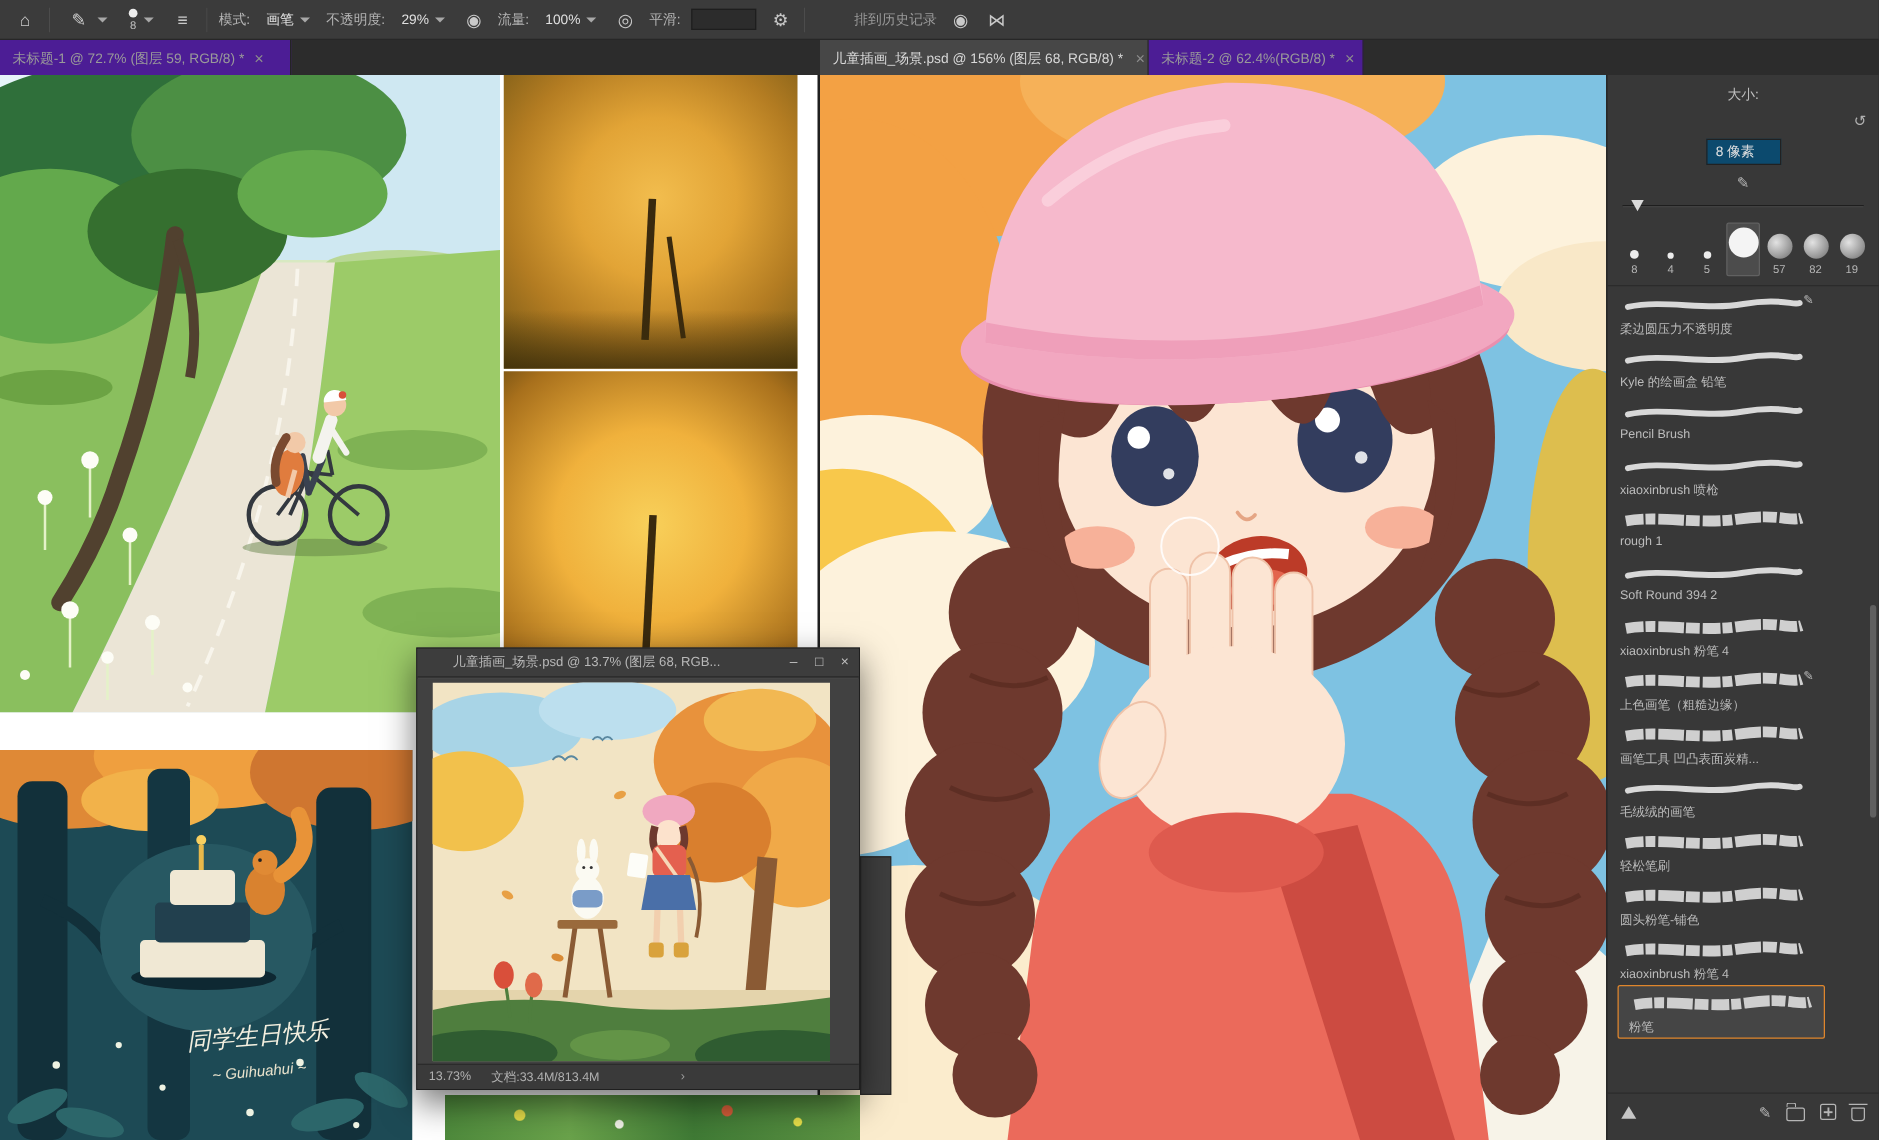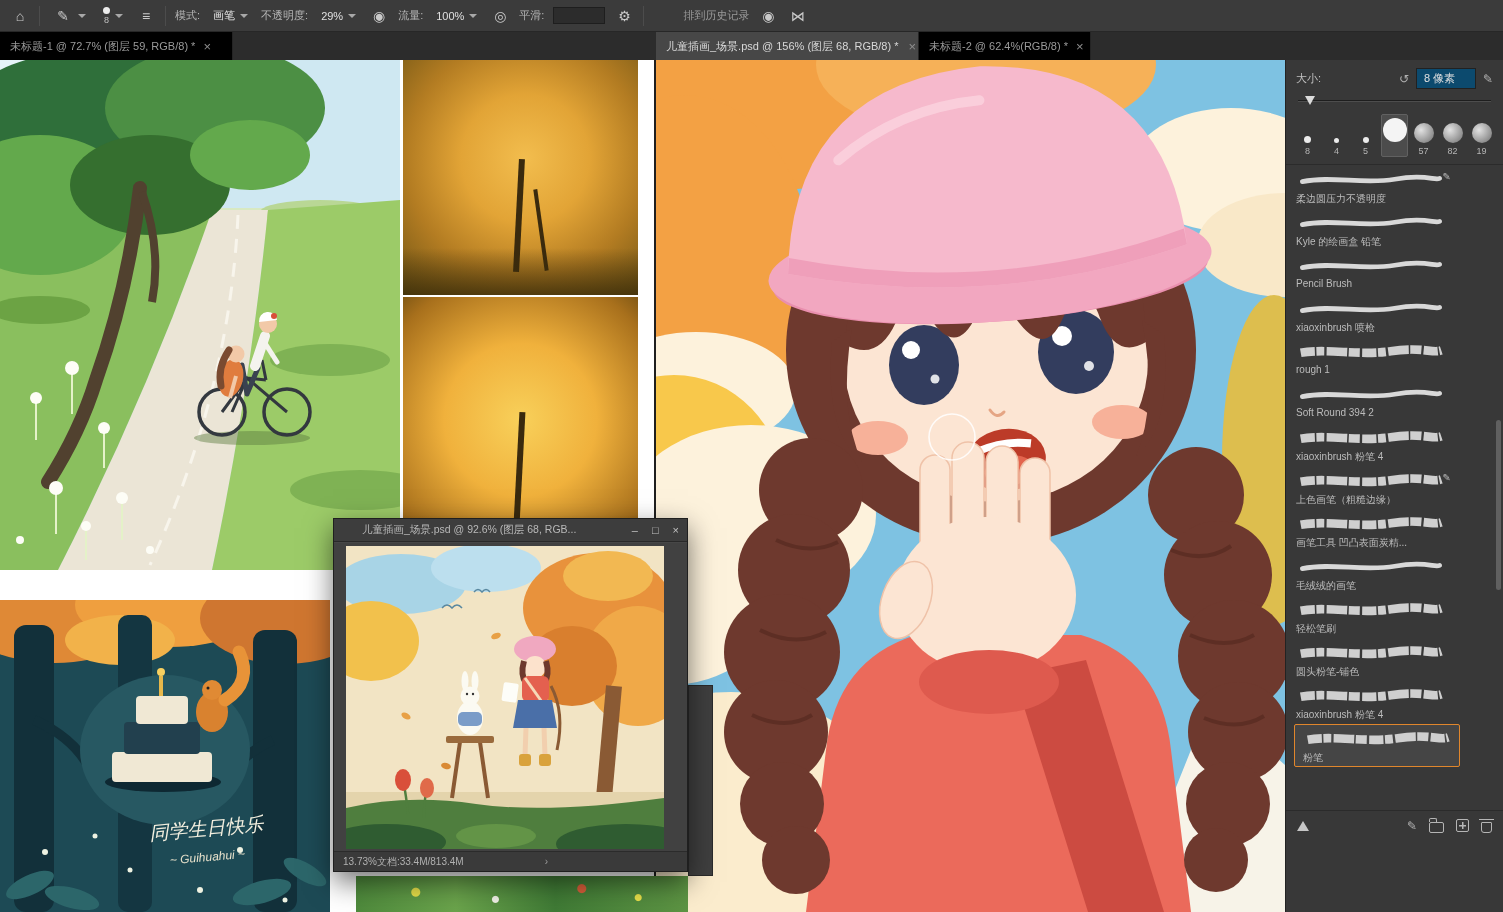--- a/index.html
+++ b/index.html
@@ -24,21 +24,21 @@
   .val { color:#e0e0e0; }
   .lbl { color:#b4b4b4; }
   .lbl-dim { color:#9a9a9a; }
   .brush-preview-tool { display:flex; flex-direction:column; align-items:center; line-height:1; font-size:9px; color:#c0c0c0; gap:2px; }
   .dot { width:7px; height:7px; border-radius:50%; background:#ececec; }
   .tb-input { width:52px; height:17px; background:#2c2c2c; border:1px solid #1e1e1e; color:#ddd; font-size:11px; padding:0 4px; }
   .ml30 { margin-left:30px; }
   
   .tabbar { position:absolute; top:32px; left:0; width:1503px; height:28px; background:#2c2c2c; z-index:85; }
   .tab { position:absolute; top:0; height:28px; display:flex; align-items:center; gap:8px;
-         padding:0 10px; font-size:11px; color:#9a9a9a; background:#000000; border-right:1px solid #242424; white-space:nowrap; overflow:hidden; }
+         padding:0 10px; font-size:11px; color:#9a9a9a; background:#4c1d95; border-right:1px solid #242424; white-space:nowrap; overflow:hidden; }
   .tab.focused { background:#474747; color:#d8d8d8;gap:10px; }
   .tab-close { color:#8d8d8d; font-size:13px; line-height:1; }
   .pane-divider { position:absolute; left:654px; top:60px; width:2px; height:852px; background:#1f1f1f; z-index:40; }
   
   .doc-left  { position:absolute; left:0;   top:60px; width:656px; height:852px; background:#ffffff; overflow:hidden; z-index:10; }
   .doc-right { position:absolute; left:656px; top:60px; width:629px; height:852px; overflow:hidden; z-index:10; }
   .art { position:absolute; display:block; }
   .photo { position:absolute; overflow:hidden; }
   .photo-1 { left:403px; top:0; width:235px; height:235px;
     background: radial-gradient(circle at 52% 42%, #f2bd4e 0%, #e2a436 35%, #b37c22 65%, #6e5415 100%); }
@@ -53,40 +53,40 @@
   .float-win { position:absolute; left:333px; top:518px; width:355px; height:354px;
     background:#474747; border:1px solid #1f1f1f; box-shadow:0 10px 26px rgba(0,0,0,.55); z-index:80; }
   .fw-title { height:23px; background:#3d3d3d; display:flex; align-items:center; gap:6px; padding:0 6px;
     font-size:10.5px; color:#b8b8b8; border-bottom:1px solid #292929; white-space:nowrap; overflow:hidden; }
   .ps-badge { flex:none; width:16px; height:14px; background:#0b1f33; color:#31a8ff; border:1px solid #31a8ff;
     font-size:8.5px; display:flex; align-items:center; justify-content:center; border-radius:2px;margin-top:36px; }
   .fw-controls { margin-left:auto; display:flex; gap:14px; color:#c2c2c2; font-size:11px; padding-right:2px; }
   .fw-content { position:absolute; top:24px; left:0; right:0; bottom:20px; background:#414141; overflow:hidden; }
   .fw-content svg { position:absolute; left:12px; top:3px; }
   .fw-status { position:absolute; bottom:0; left:0; right:0; height:20px; background:#3a3a3a; border-top:1px solid #2b2b2b;
-    display:flex; align-items:center; padding:0 9px; font-size:10px; color:#b0b0b0; }
+    display:flex; align-items:center; gap:16px; padding:0 9px; font-size:10px; color:#b0b0b0; }
   .fw-chev { margin-left:auto; color:#9a9a9a; padding-right:130px; }
   .bg-window-strip { position:absolute; left:688px; top:685px; width:25px; height:191px;
     background:#3f3f3f; border:1px solid #2a2a2a; z-index:75; }
   .bg-artwork-strip { position:absolute; left:356px; top:876px; width:332px; height:36px; z-index:75;
     background:
       radial-gradient(circle at 18% 45%, #e8e04a 0 4px, transparent 5px),
       radial-gradient(circle at 42% 65%, #f2f2e8 0 3px, transparent 4px),
       radial-gradient(circle at 68% 35%, #d95f3a 0 4px, transparent 5px),
       radial-gradient(circle at 85% 60%, #e8e04a 0 3px, transparent 4px),
       linear-gradient(90deg, #4e8a3c, #6aa34b 30%, #3f7a35 60%, #5d9443);
   }
   
   .panel { position:absolute; left:1285px; top:33px; width:218px; height:879px;
     background:#383838; border-left:1px solid #232323; color:#c0c0c0; font-size:11px; z-index:70; }
   .panel-header { height:26px; background:#2f2f2f; display:flex; align-items:center; }
   .panel-tab { background:#3e3e3e; height:26px; display:flex; align-items:center; padding:0 13px;
     color:#d2d2d2; border-right:1px solid #292929; font-size:11px; }
   .panel-hicons { margin-left:auto; display:flex; gap:10px; padding-right:9px; color:#a8a8a8; font-size:12px; }
-  .size-row { display:flex; align-items:center; gap:7px; padding:9px 10px 4px; }
+  .size-row { display:flex; align-items:center; gap:7px; padding:9px 10px 4px;flex-direction:column; }
   .size-box { border:1px solid #212121; background:#0c4a6e; padding:2px 7px; min-width:60px; color:#e0e0e0; }
   .undo-ic { margin-left:auto; color:#b0b0b0; font-size:12px; }
   .penbox { color:#b5b5b5; font-size:12px; }
   .slider { position:relative; height:15px; margin:0 12px; }
   .slider .track { position:absolute; top:7px; left:0; right:0; height:2px; background:#1e1e1e; border-bottom:1px solid #4d4d4d; }
   .slider .thumb { position:absolute; top:3px; left:7px; width:0; height:0;
     border-left:5px solid transparent; border-right:5px solid transparent; border-top:9px solid #dcdcdc; }
   .presets { display:flex; align-items:flex-end; gap:2px; padding:6px 8px 7px; border-bottom:1px solid #2b2b2b; }
   .preset { width:27px; display:flex; flex-direction:column; align-items:center; gap:3px; padding:3px 0 1px; border-radius:2px; }
   .preset.selected { background:#4c4c4c; border:1px solid #616161; }
@@ -378,21 +378,21 @@
     <circle cx="296" cy="377" r="23" stroke="#ffffff" stroke-width="1.6" fill="none" opacity="0.85"></circle>
   </svg>
 </div>
 
 <div class="bg-window-strip"></div>
 <div class="bg-artwork-strip"></div>
 
 <div class="float-win">
   <div class="fw-title">
     <span class="ps-badge">Ps</span>
-    <span>儿童插画_场景.psd @ 92.6% (图层 68, RGB...</span>
+    <span>儿童插画_场景.psd @ 13.7% (图层 68, RGB...</span>
     <span class="fw-controls">
       <span>–</span>
       <span>□</span>
       <span>×</span>
     </span>
   </div>
   <div class="fw-content">
     <svg width="318" height="303" viewBox="0 0 318 303">
       <rect width="318" height="303" fill="#f2e4c4"></rect>
       <ellipse cx="55" cy="38" rx="65" ry="30" fill="#a8d4e6"></ellipse>

